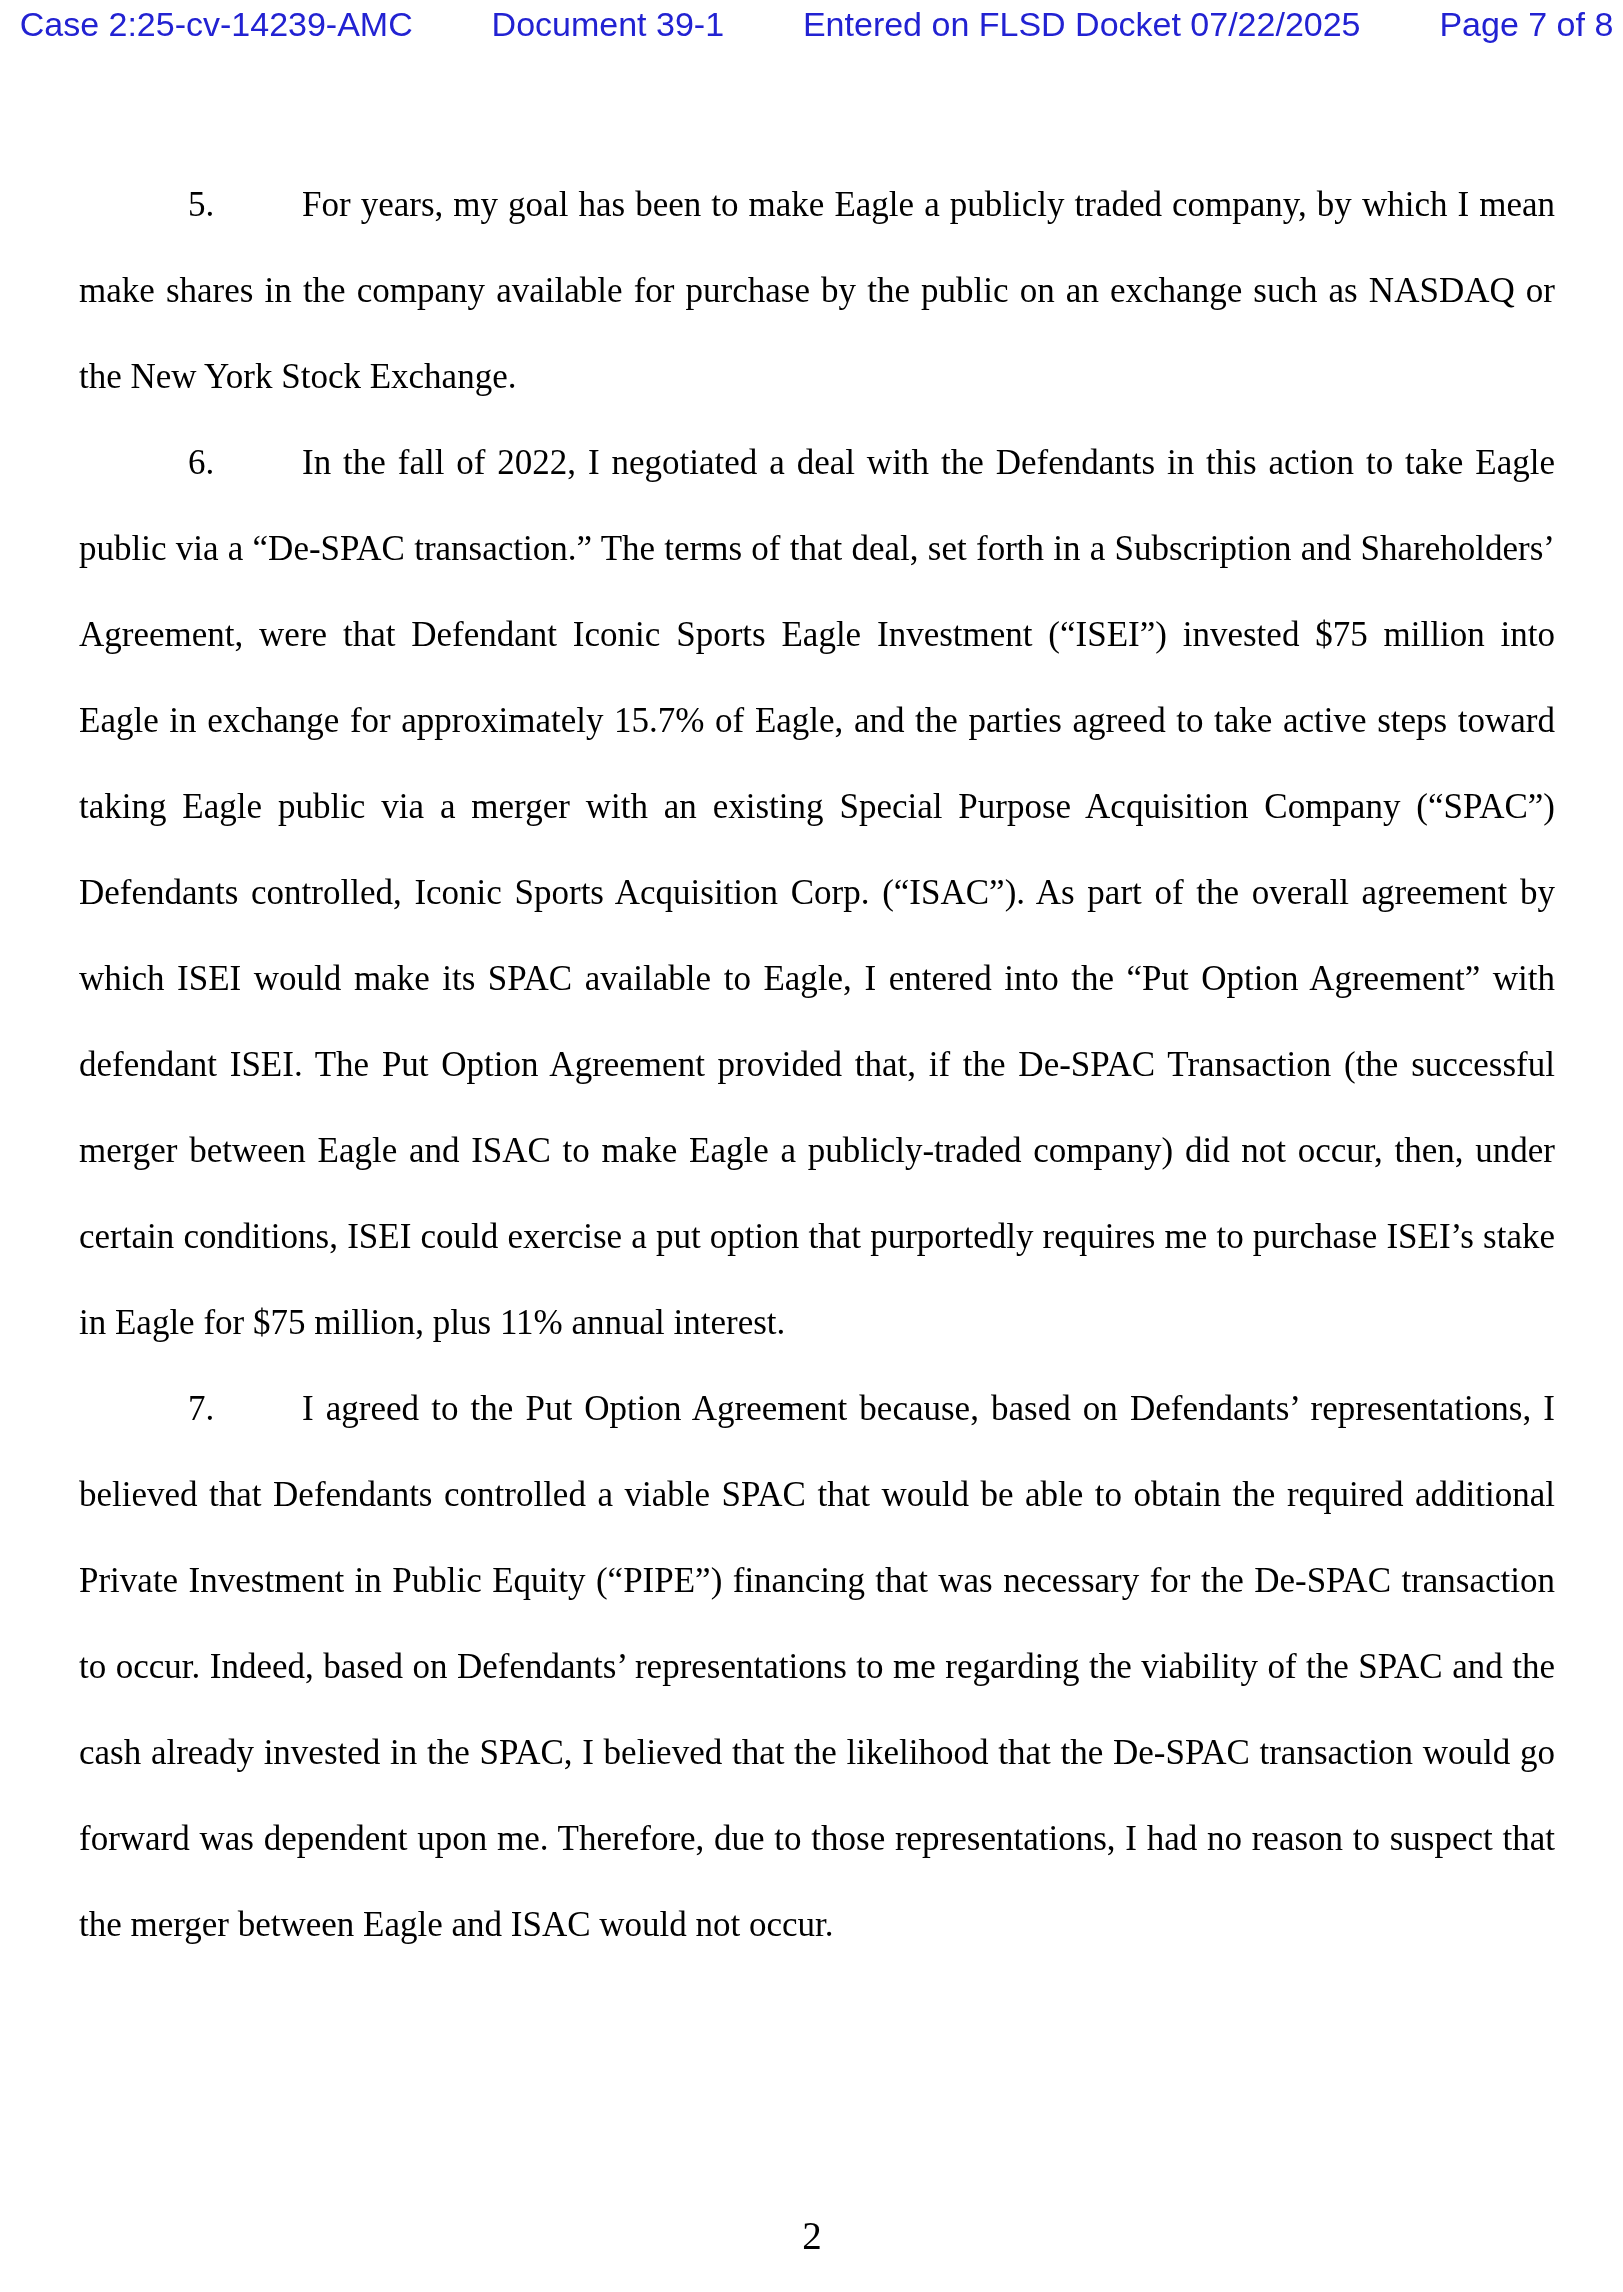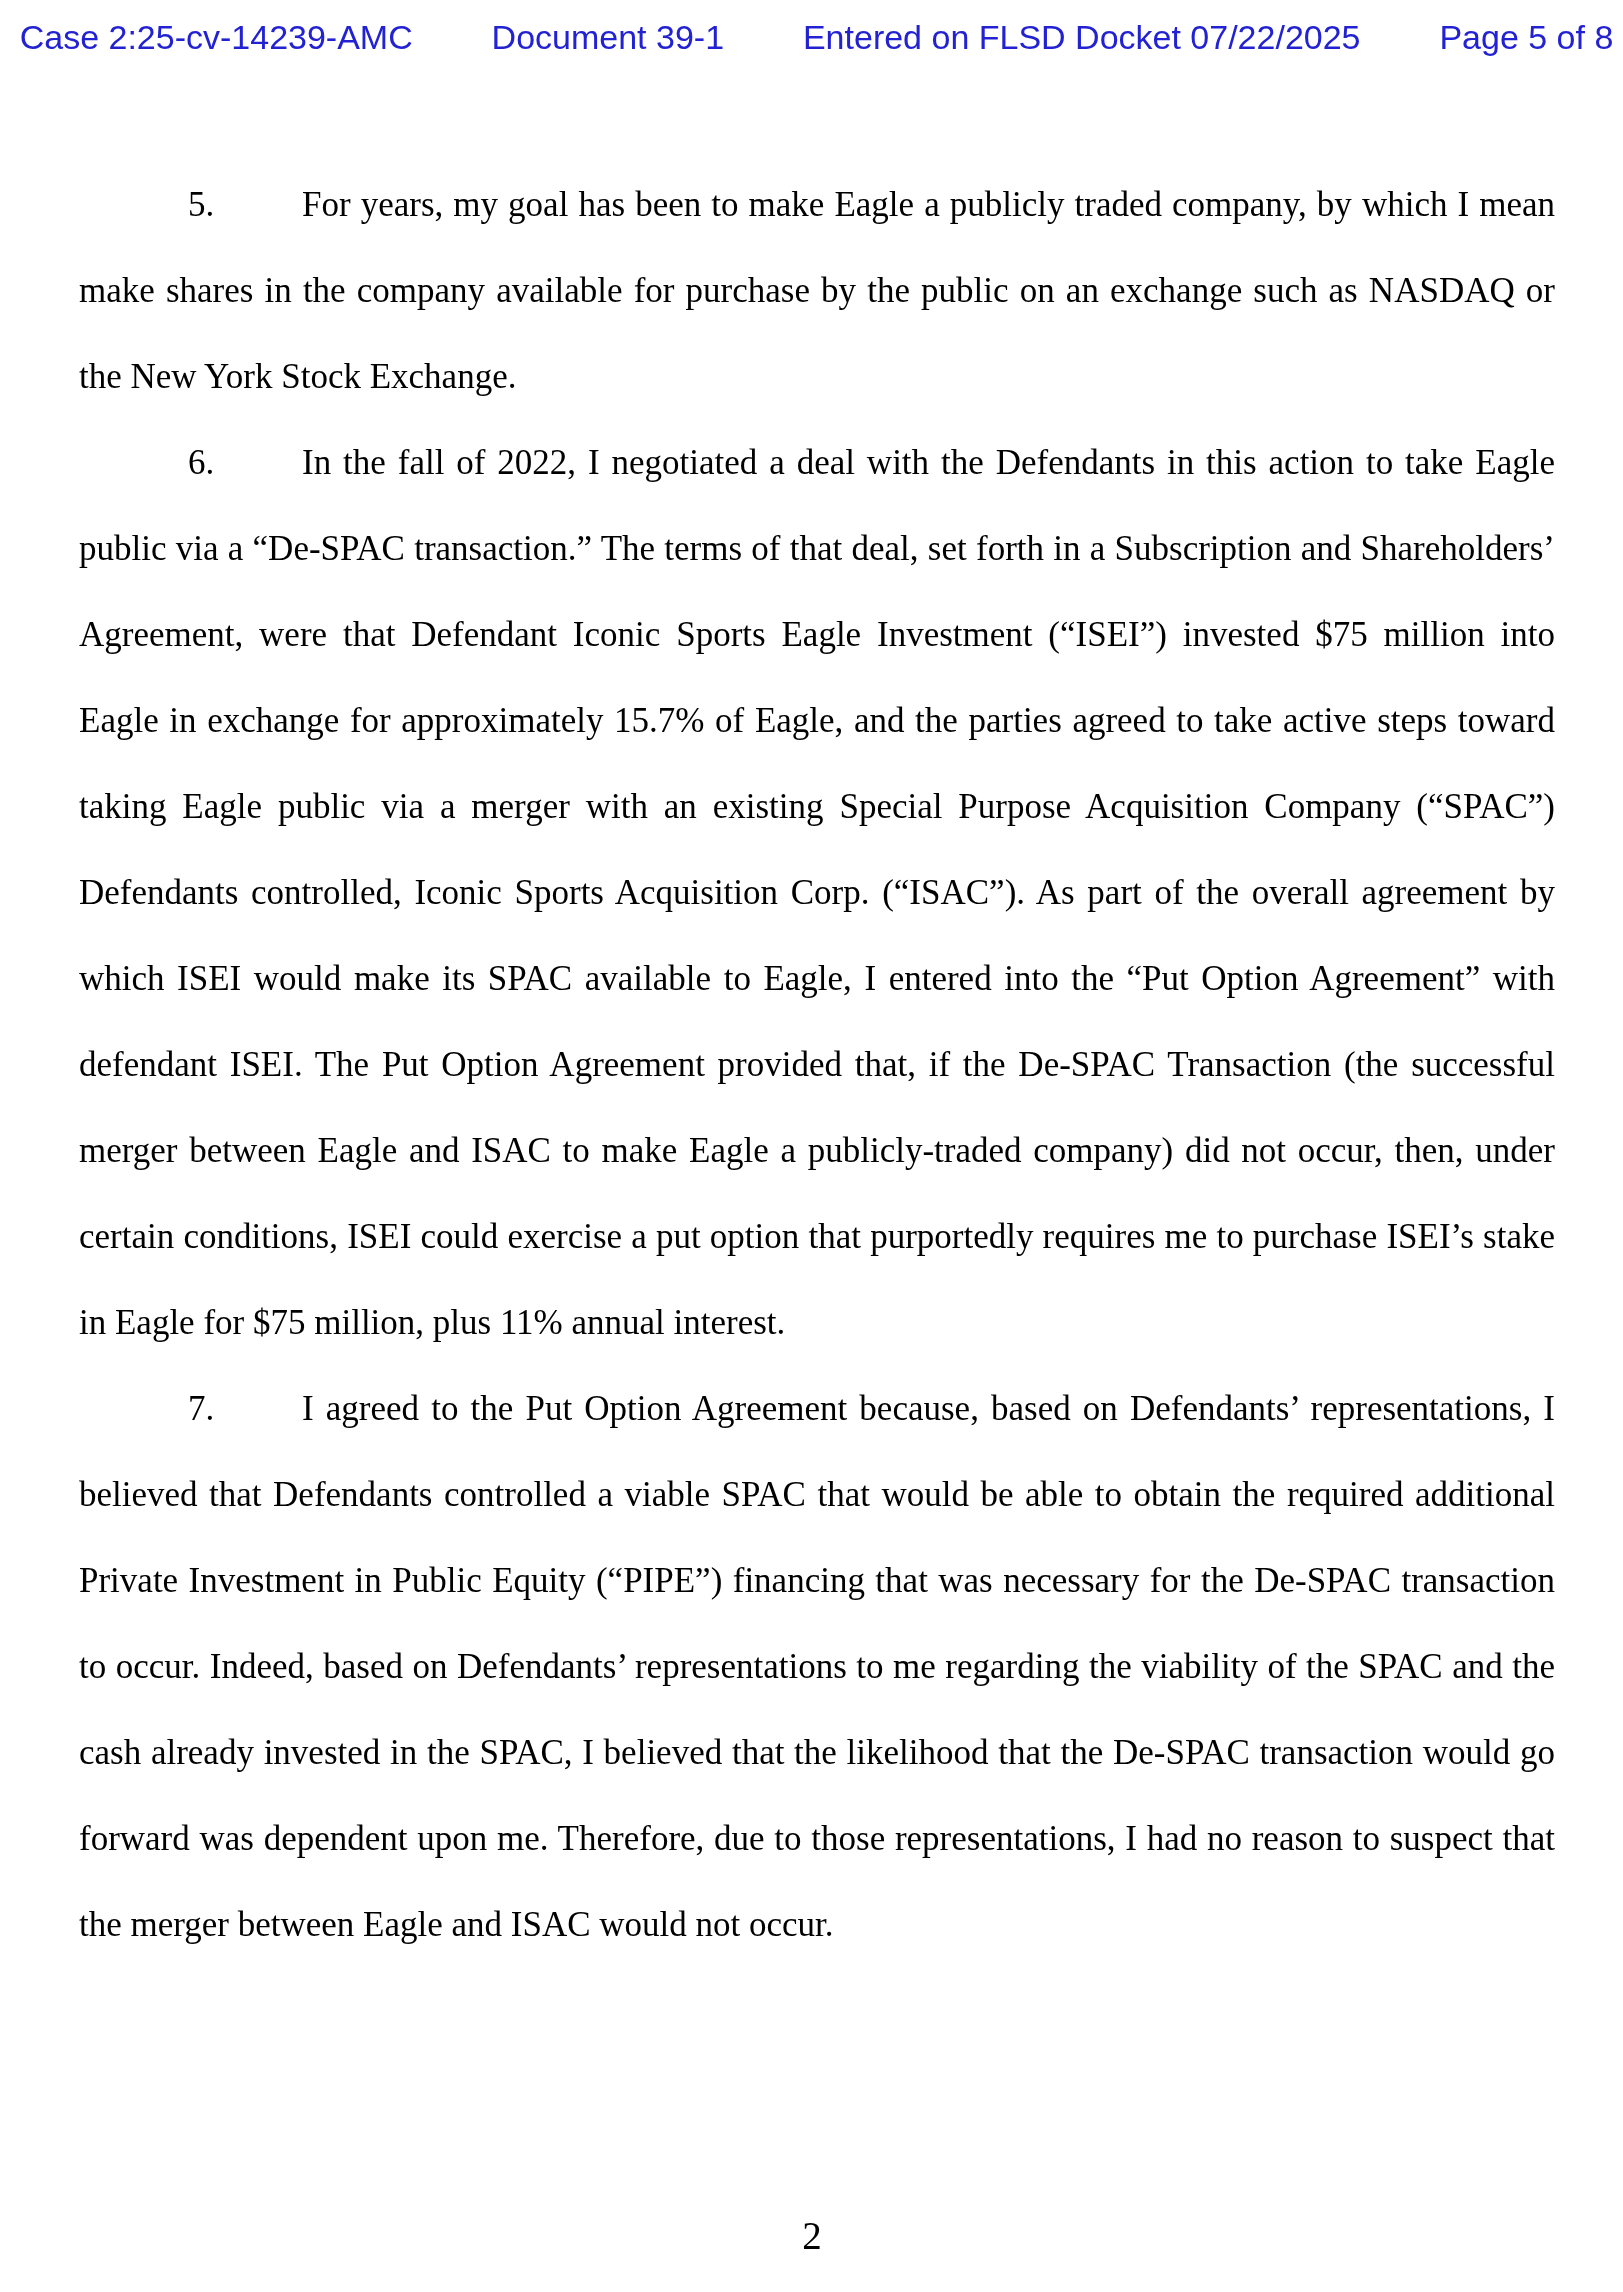--- a/index.html
+++ b/index.html
@@ -55,25 +55,25 @@
     text-align: center;
     font-size: 39px;
     line-height: 1.15;
   }
 </style>
 </head>
 <body>
 
 <div class="page" style="background: rgb(255, 255, 255); color: rgb(0, 0, 0);">
 
-  <div class="case-header" style="color: rgb(34, 34, 210); margin-top: 13px;">
+  <div class="case-header" style="color: rgb(34, 34, 210);">
     <span>Case 2:25-cv-14239-AMC</span>
     <span>Document 39-1</span>
     <span>Entered on FLSD Docket 07/22/2025</span>
-    <span>Page 5 of 8</span>
+    <span>Page 7 of 8</span>
   </div>
 
   <div class="body-text">
     <p class="para">
       <span class="pnum">5.</span><span>For years, my goal has been to make Eagle a publicly traded company, by which I mean make shares in the company available for purchase by the public on an exchange such as NASDAQ or the New York Stock Exchange.</span>
     </p>
     <p class="para">
       <span class="pnum">6.</span><span>In the fall of 2022, I negotiated a deal with the Defendants in this action to take Eagle public via a “De-SPAC transaction.” The terms of that deal, set forth in a Subscription and Shareholders’ Agreement, were that Defendant Iconic Sports Eagle Investment (“ISEI”) invested $75 million into Eagle in exchange for approximately 15.7% of Eagle, and the parties agreed to take active steps toward taking Eagle public via a merger with an existing Special Purpose Acquisition Company (“SPAC”) Defendants controlled, Iconic Sports Acquisition Corp. (“ISAC”). As part of the overall agreement by which ISEI would make its SPAC available to Eagle, I entered into the “Put Option Agreement” with defendant ISEI. The Put Option Agreement provided that, if the De-SPAC Transaction (the successful merger between Eagle and ISAC to make Eagle a publicly-traded company) did not occur, then, under certain conditions, ISEI could exercise a put option that purportedly requires me to purchase ISEI’s stake in Eagle for $75 million, plus 11% annual interest.</span>
     </p>
     <p class="para">

